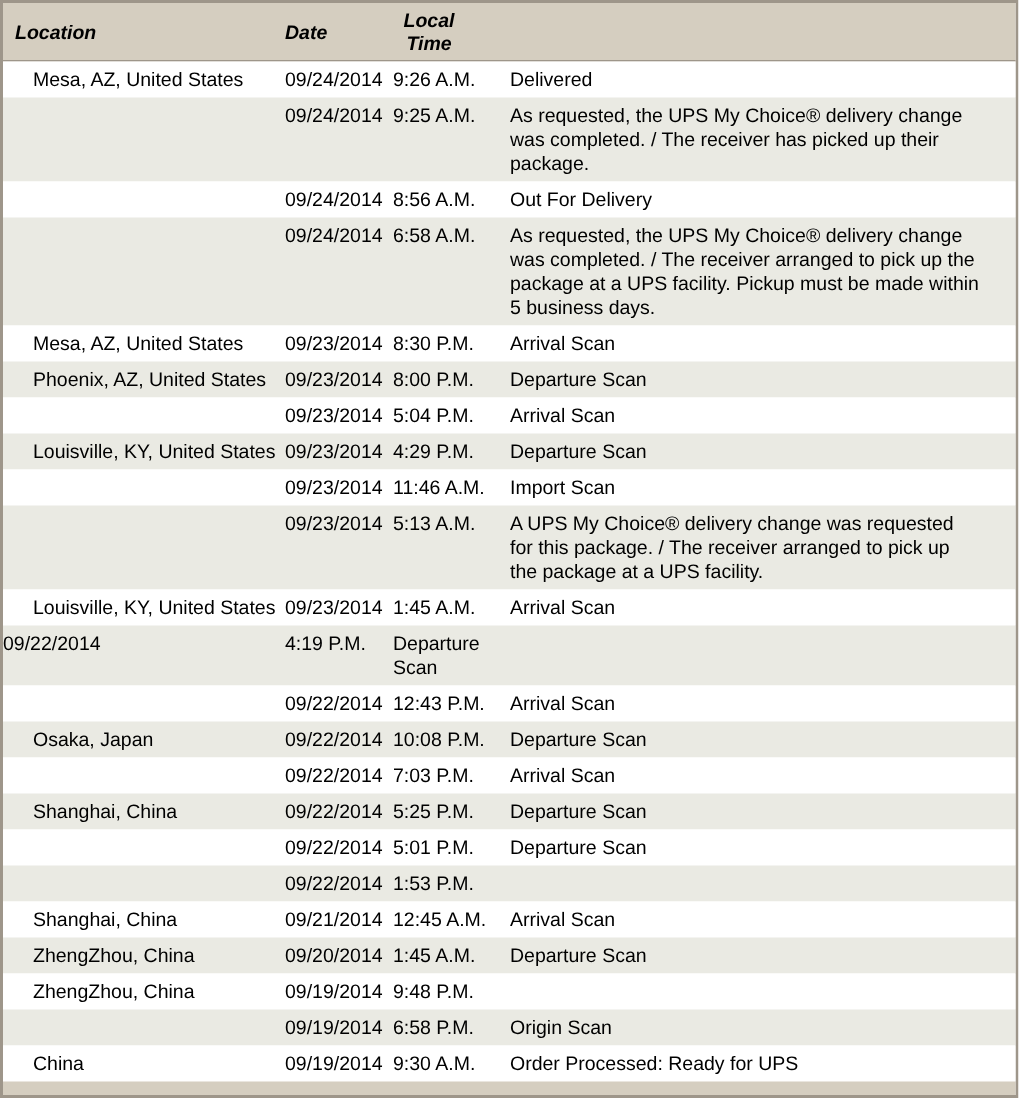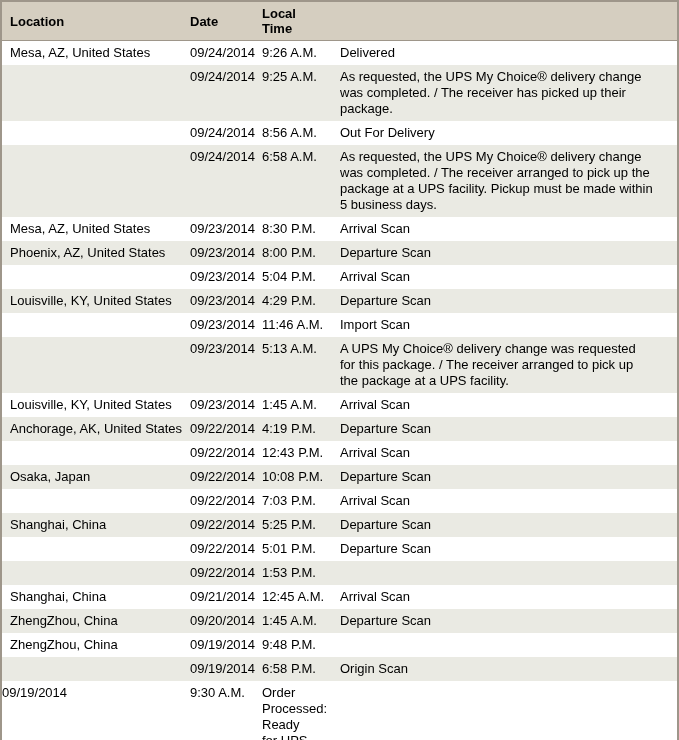--- a/index.html
+++ b/index.html
@@ -23,36 +23,37 @@
     border: 2px solid var(--border);
   }
   .thead {
     display: grid;
     grid-template-columns: 188px 72px 78px 1fr;
     background: var(--header-bg);
     border-bottom: 1px solid var(--border);
     min-height: 39px;
     align-items: center;
     font-weight: bold;
+    font-style: italic;
   }
   .thead .hcell { line-height: 15px; padding: 2px 0; }
   .thead .hcell.location { padding-left: 8px; }
-  .thead .hcell.time { max-width: 48px; }
+  .thead .hcell.time { max-width: 48px; text-align: center; }
   .tbody .row {
     display: grid;
     grid-template-columns: 188px 72px 78px 1fr;
     background: var(--row-bg);
   }
   .tbody .row.alt { background: var(--alt-bg); }
   .cell {
     padding: 4px 0;
     line-height: 16px;
     align-self: start;
   }
-  .cell.location { padding-left: 8px; }
+  .cell.location { padding-left: 20px; }
   .cell.activity { padding-right: 24px; }
   .footer-strip {
     height: 9px;
     background: var(--header-bg);
   }
 </style>
 </head>
 <body>
 
 <div class="tracking-table">
@@ -122,21 +123,20 @@
         <div class="cell time">5:13 A.M.</div>
         <div class="cell activity">A UPS My Choice® delivery change was requested for this package. / The receiver arranged to pick up the package at a UPS facility.</div>
       </div>
       <div class="row">
         <div class="cell location">Louisville, KY, United States</div>
         <div class="cell date">09/23/2014</div>
         <div class="cell time">1:45 A.M.</div>
         <div class="cell activity">Arrival Scan</div>
       </div>
       <div class="row alt">
-        <div class="cell location">Anchorage, AK, United States</div>
         <div class="cell date">09/22/2014</div>
         <div class="cell time">4:19 P.M.</div>
         <div class="cell activity">Departure Scan</div>
       </div>
       <div class="row">
         <div class="cell location"></div>
         <div class="cell date">09/22/2014</div>
         <div class="cell time">12:43 P.M.</div>
         <div class="cell activity">Arrival Scan</div>
       </div>
@@ -186,19 +186,20 @@
         <div class="cell date">09/19/2014</div>
         <div class="cell time">9:48 P.M.</div>
       </div>
       <div class="row alt">
         <div class="cell location"></div>
         <div class="cell date">09/19/2014</div>
         <div class="cell time">6:58 P.M.</div>
         <div class="cell activity">Origin Scan</div>
       </div>
       <div class="row">
+        <div class="cell location">China</div>
         <div class="cell date">09/19/2014</div>
         <div class="cell time">9:30 A.M.</div>
         <div class="cell activity">Order Processed: Ready for UPS</div>
       </div>
     </div>
   <div class="footer-strip"></div>
 </div>
 
 </body></html>

